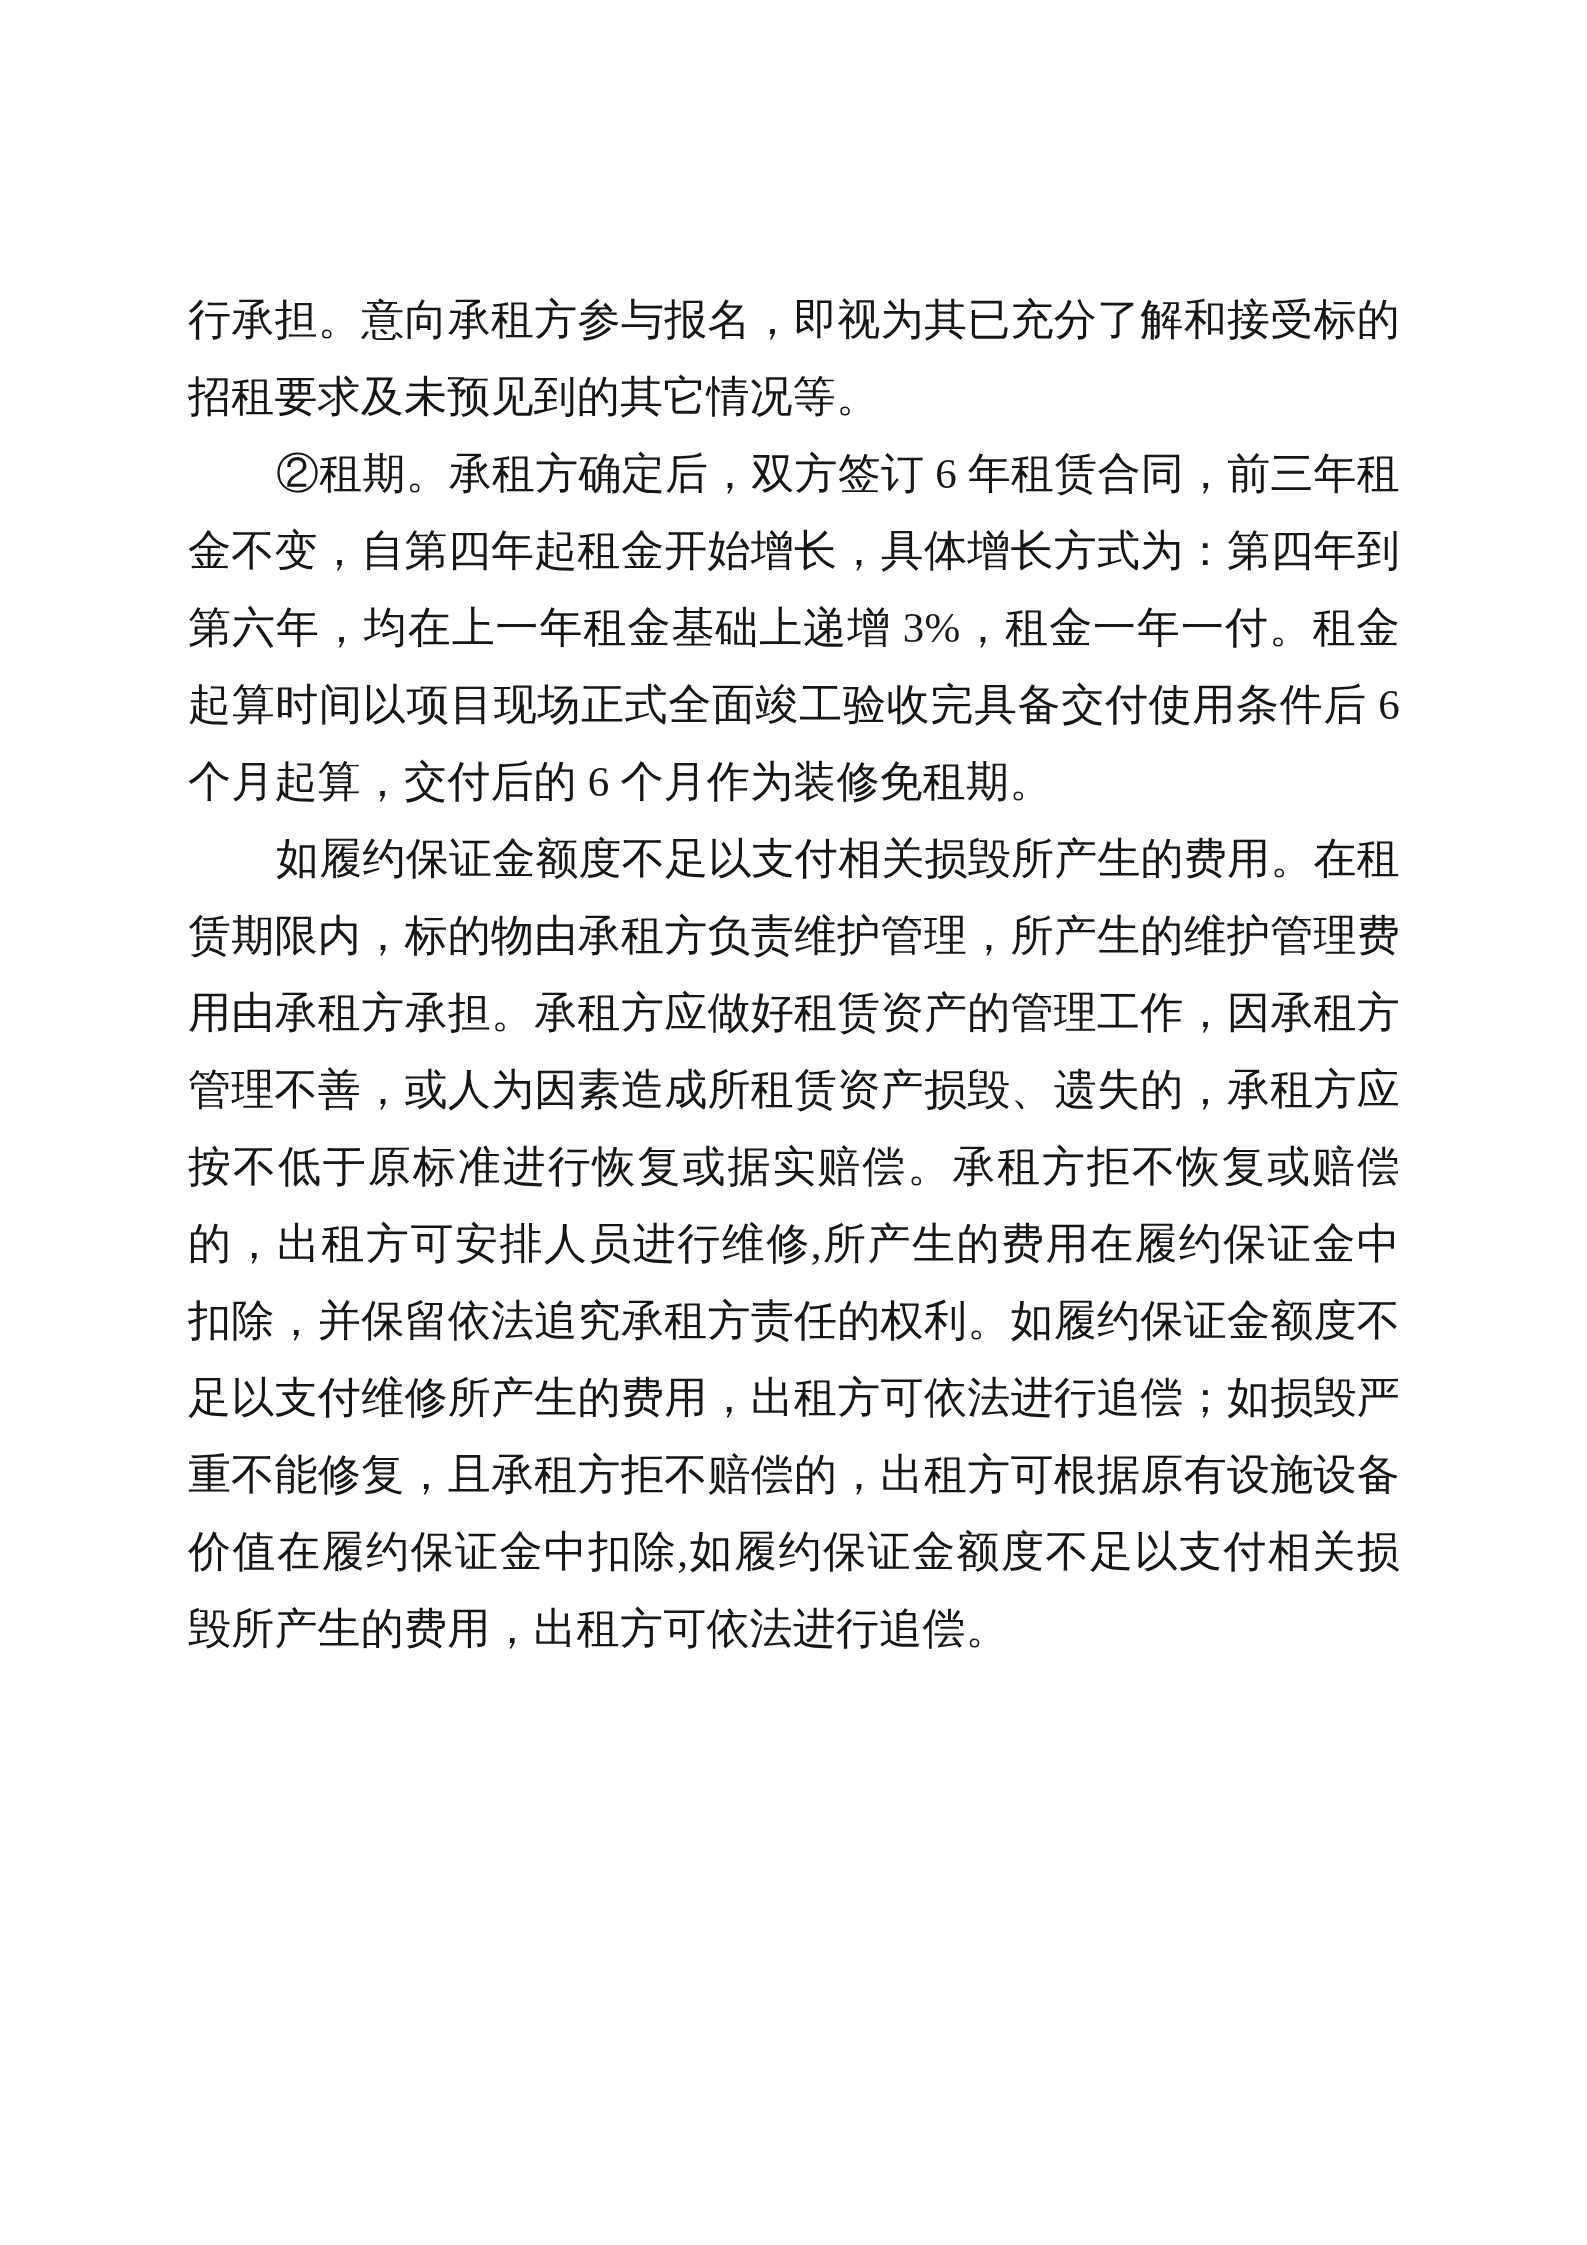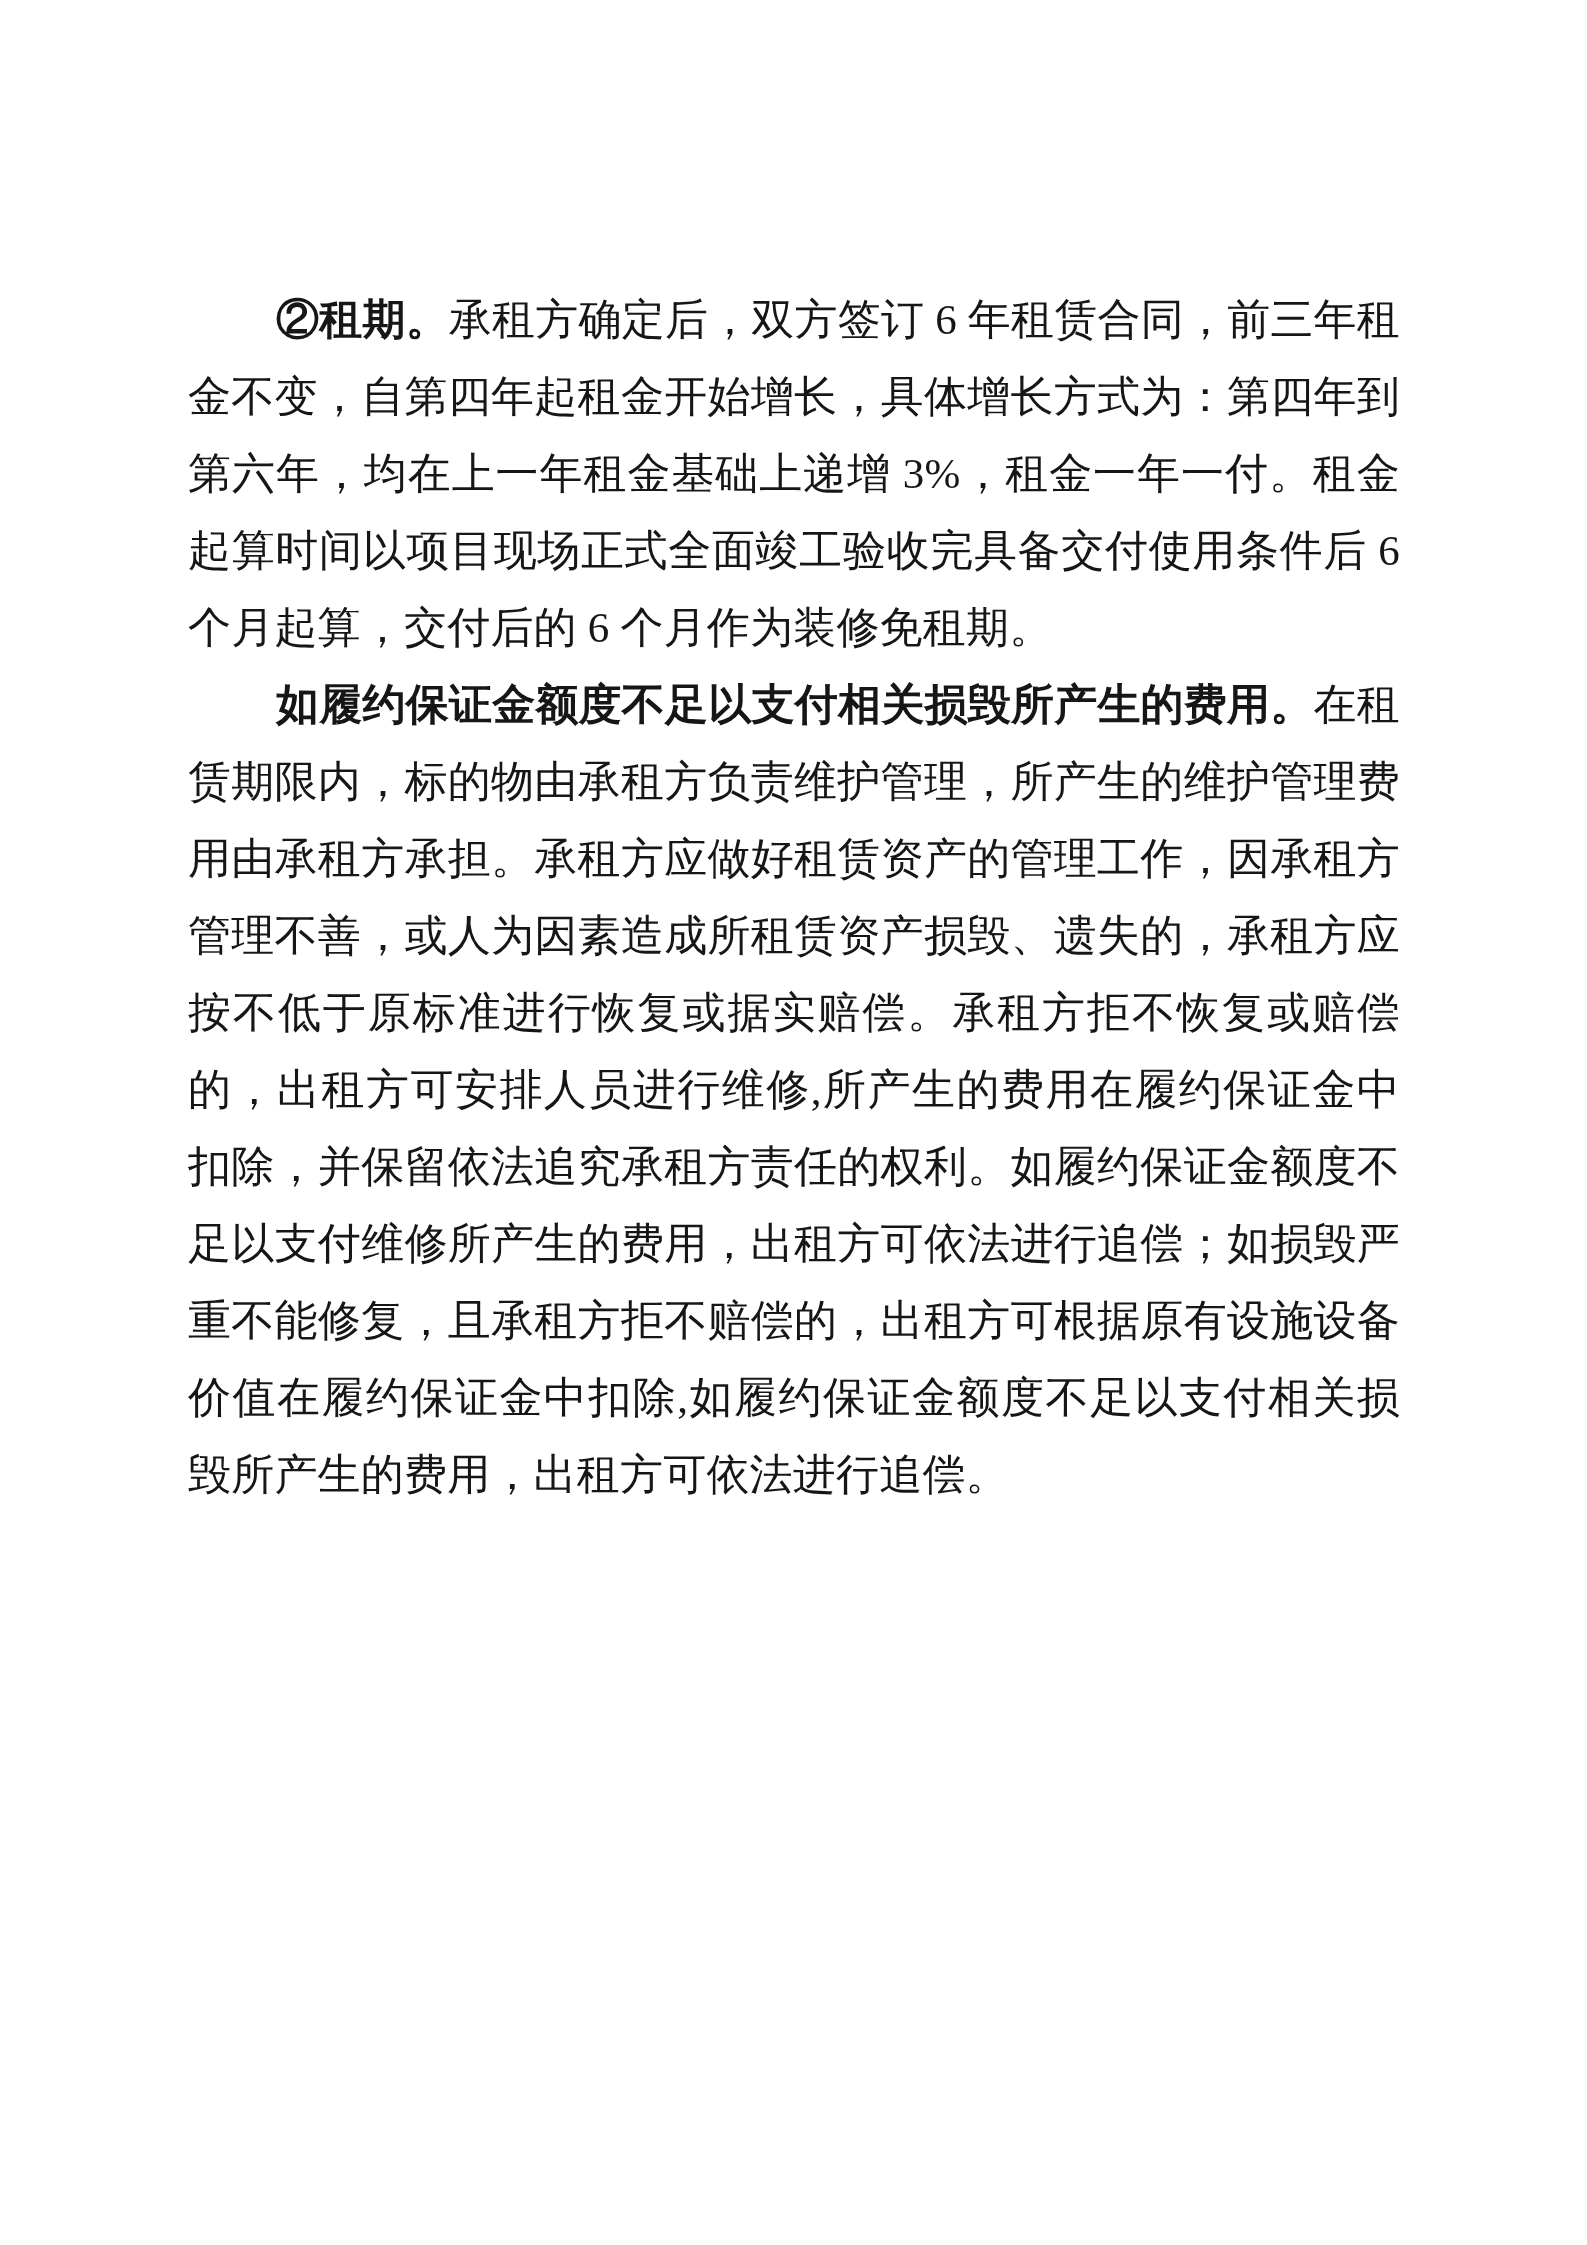--- a/index.html
+++ b/index.html
@@ -35,24 +35,25 @@
     letter-spacing: 0.2px;
   }
   .para {
     margin: 0;
     padding: 0;
   }
   .para.indent {
     text-indent: 88px;
   }
   .seg.bold {
-    font-weight: bold;
+    font-weight: normal;
   }
 </style>
 </head>
 <body>
 
 <div class="page">
   <div class="text-block">
+      <p class="para"><span class="seg">行承担。意向承租方参与报名，即视为其已充分了解和接受标的招租要求及未预见到的其它情况等。</span></p>
       <p class="para indent"><span class="seg bold">②租期。</span><span class="seg">承租方确定后，双方签订 6 年租赁合同，前三年租金不变，自第四年起租金开始增长，具体增长方式为：第四年到第六年，均在上一年租金基础上递增 3%，租金一年一付。租金起算时间以项目现场正式全面竣工验收完具备交付使用条件后 6 个月起算，交付后的 6 个月作为装修免租期。</span></p>
       <p class="para indent"><span class="seg bold">如履约保证金额度不足以支付相关损毁所产生的费用。</span><span class="seg">在租赁期限内，标的物由承租方负责维护管理，所产生的维护管理费用由承租方承担。承租方应做好租赁资产的管理工作，因承租方管理不善，或人为因素造成所租赁资产损毁、遗失的，承租方应按不低于原标准进行恢复或据实赔偿。承租方拒不恢复或赔偿的，出租方可安排人员进行维修,所产生的费用在履约保证金中扣除，并保留依法追究承租方责任的权利。如履约保证金额度不足以支付维修所产生的费用，出租方可依法进行追偿；如损毁严重不能修复，且承租方拒不赔偿的，出租方可根据原有设施设备价值在履约保证金中扣除,如履约保证金额度不足以支付相关损毁所产生的费用，出租方可依法进行追偿。</span></p>
     </div>
 </div>
 
 </body></html>

